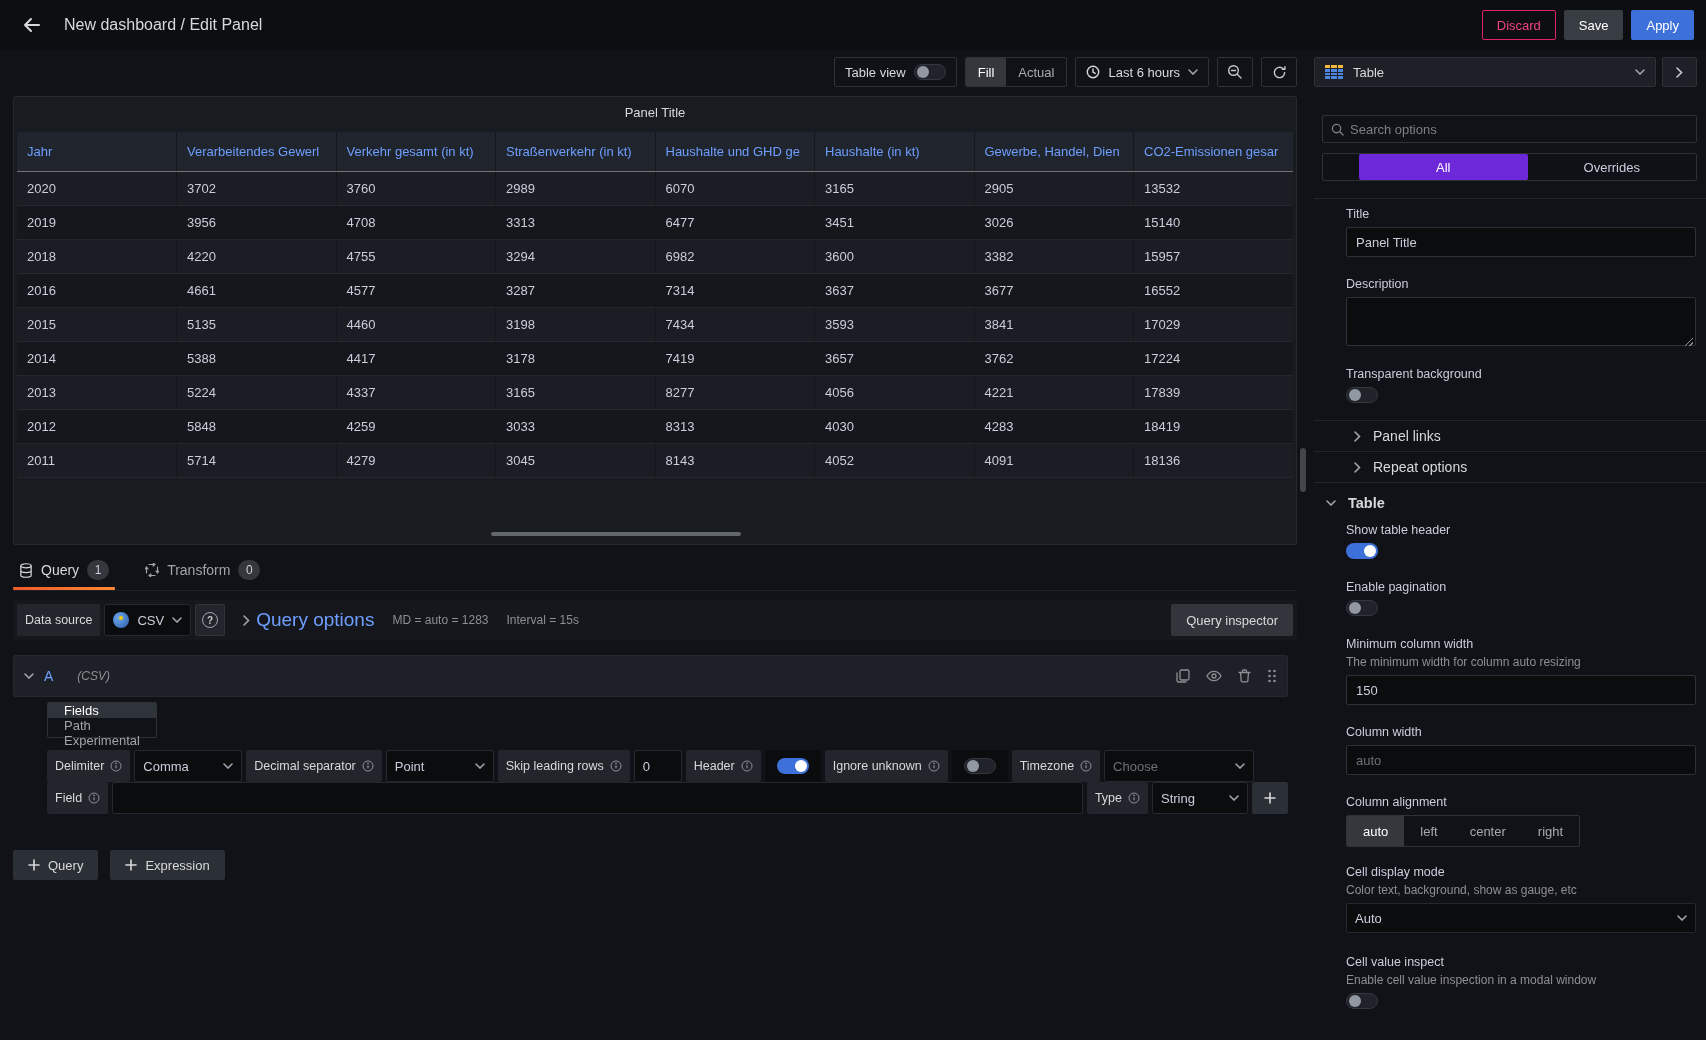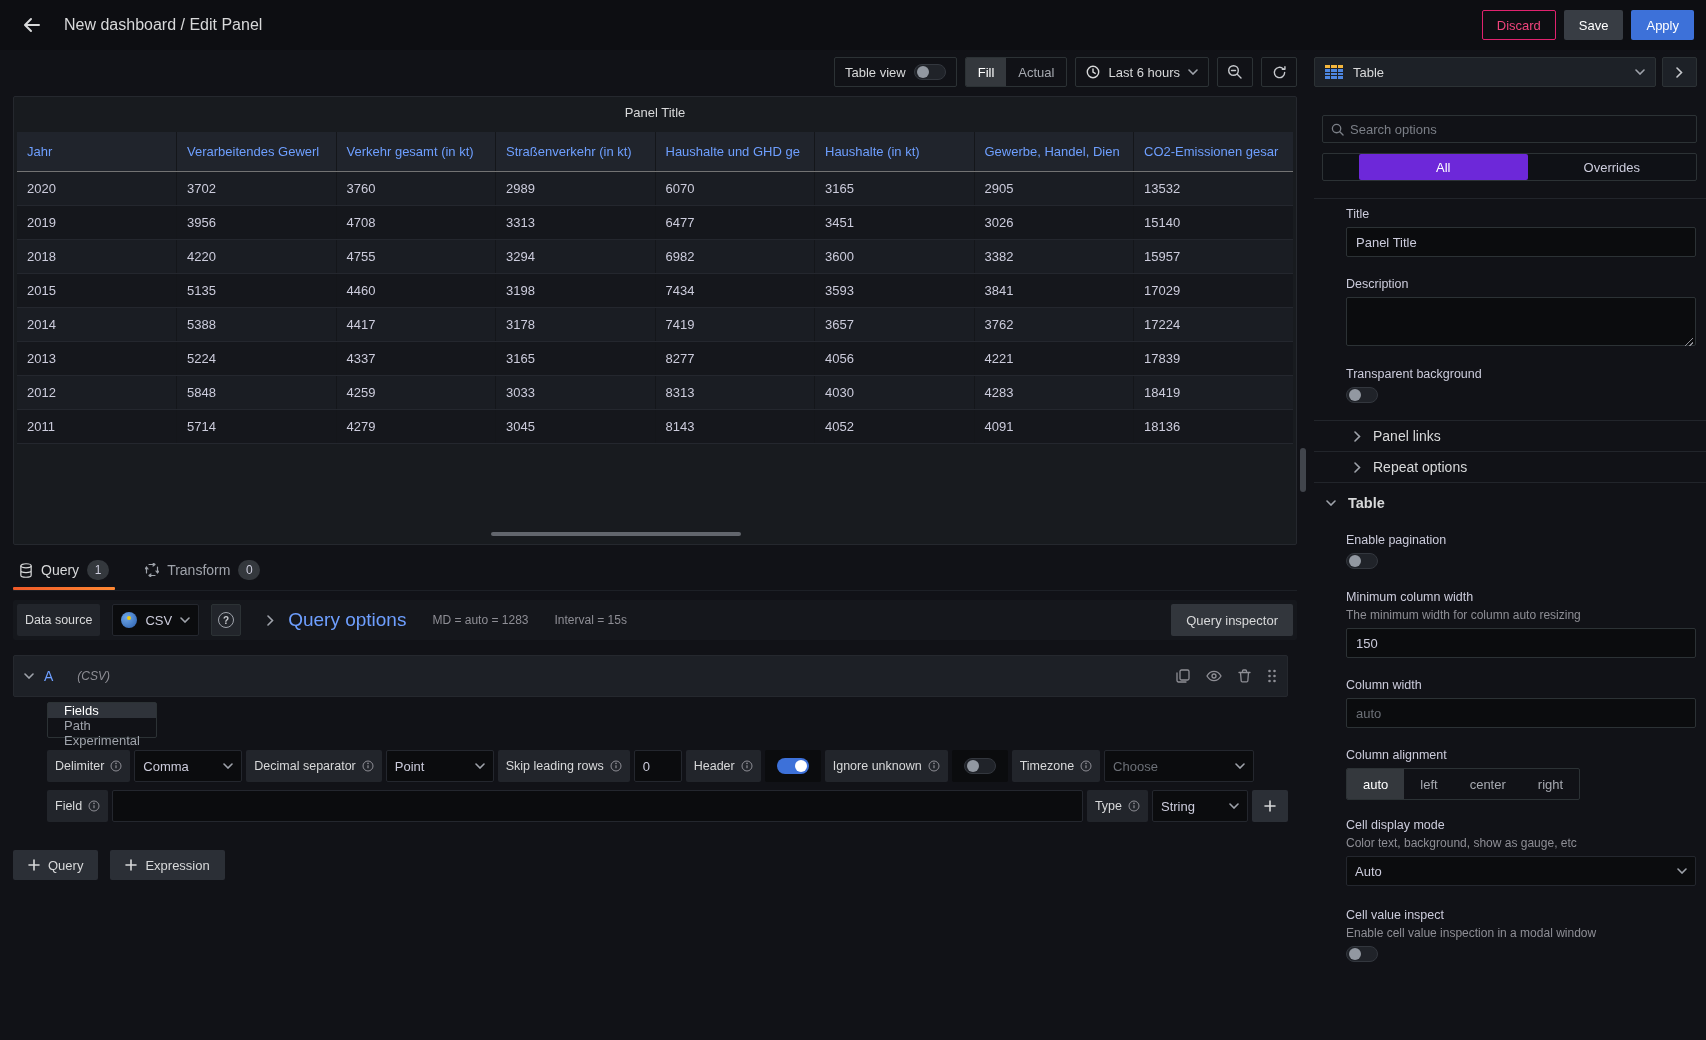--- a/index.html
+++ b/index.html
@@ -68,21 +68,21 @@
   .qtab { display:flex; align-items:center; gap:8px; position:relative; padding:0 6px; cursor:pointer; }
   .qtab .lbl { font-size:14px; font-weight:500; color:#9fa3ab; }
   .qtab.active .lbl { color:#d8d9da; }
   .qtab .under { position:absolute; left:0; right:0; bottom:0; height:3px; border-radius:1px;
     background:linear-gradient(90deg,#f05a28,#ff8833); }
   .badge { min-width:22px; height:20px; border-radius:10px; background:#34383d; color:#ccccdc;
     font-size:12px; display:inline-flex; align-items:center; justify-content:center; padding:0 7px; }
 
   
   .ds-row { position:absolute; top:550px; left:13px; right:17px; height:40px; background:#15171c; border-radius:2px;
-    display:flex; align-items:center; padding:4px; gap:12px; }
+    display:flex; align-items:center; padding:4px; gap:4px; }
   .chip { height:32px; background:#22252b; border-radius:2px; display:inline-flex; align-items:center;
     padding:0 8px; gap:6px; font-size:12.5px; font-weight:500; color:#d8d9da; white-space:nowrap; }
   .select { height:32px; background:#0b0c0e; border:1px solid #24272e; border-radius:2px;
     display:inline-flex; align-items:center; padding:0 8px; gap:8px; font-size:13px; color:#ccccdc; cursor:pointer; }
   .select .ph { color:#6c7077; }
   .csv-logo { width:16px; height:16px; border-radius:50%; background:radial-gradient(circle at 35% 35%,#6ea6e8,#2a5fae);
     position:relative; }
   .csv-logo::after { content:""; position:absolute; left:6px; top:4px; width:4px; height:4px; border-radius:50%; background:#f2cc0c; }
   .help-btn { width:30px; height:32px; background:#22252b; border:1px solid #2c3235; border-radius:2px;
     display:flex; align-items:center; justify-content:center; color:#c7c9ce; cursor:pointer; }
@@ -98,21 +98,21 @@
     display:flex; align-items:center; padding:0 10px; gap:10px; }
   .refid { color:#6e9fff; font-size:14px; font-weight:500; }
   .ds-hint { color:#8e8e95; font-style:italic; font-size:12px; margin-left:14px; }
   .head-icons { margin-left:auto; display:flex; gap:16px; align-items:center; color:#8e8e95; }
   .head-icons .hic { cursor:pointer; display:flex; }
   .editor-tabs { margin:5px 0 0 34px; display:inline-flex; border:1px solid #2c3235; border-radius:2px; height:36px;flex-direction:column; }
   .etab { display:flex; align-items:center; padding:0 16px; font-size:13px; color:#9fa3ab; cursor:pointer; }
   .etab.sel { background:#2f333a; color:#ffffff; font-weight:500; }
   .fields-row { margin-left:34px; display:flex; align-items:center; gap:4px; }
   .row1 { margin-top:12px; }
-  .row2 { margin-top:8px; margin-right:0; }
+  .row2 { margin-right:0; }
   .tinput { height:32px; background:#0b0c0e; border:1px solid #24272e; border-radius:2px; color:#ccccdc;
     font-size:13px; padding:0 8px; font-family:inherit; }
   .w-skip { width:48px; }
   .field-input { flex:1; min-width:100px; }
   .plus-btn { width:36px; height:32px; background:#2b2f36; border:none; border-radius:2px; color:#d8d9da;
     display:flex; align-items:center; justify-content:center; cursor:pointer; }
 
   .add-row { position:absolute; top:800px; left:13px; display:flex; gap:12px; }
   .btn-add { background:#2b2f36; color:#d8d9da; gap:8px; display:inline-flex; align-items:center; }
 
@@ -256,20 +256,30 @@
             </tr>
             <tr>
               <td>2018</td>
               <td>4220</td>
               <td>4755</td>
               <td>3294</td>
               <td>6982</td>
               <td>3600</td>
               <td>3382</td>
               <td>15957</td>
+            </tr>
+            <tr>
+              <td>2016</td>
+              <td>4661</td>
+              <td>4577</td>
+              <td>3287</td>
+              <td>7314</td>
+              <td>3637</td>
+              <td>3677</td>
+              <td>16552</td>
             </tr>
             <tr>
               <td>2015</td>
               <td>5135</td>
               <td>4460</td>
               <td>3198</td>
               <td>7434</td>
               <td>3593</td>
               <td>3841</td>
               <td>17029</td>
@@ -616,20 +626,24 @@
     </div>
     <div class="divider"></div>
 
     <div class="sec-head">
       <svg class="chev" width="10" height="6" viewBox="0 0 10 6">
           <path d="M1 1l4 4 4-4" stroke="currentColor" stroke-width="1.6" fill="none" stroke-linecap="round"></path>
         </svg>
       <span>Table</span>
     </div>
 
+    <div class="opt-field mt8">
+      <div class="opt-label">Show table header</div>
+      <span class="switch on"><span class="knob"></span></span>
+    </div>
 
     <div class="opt-field mt18">
       <div class="opt-label">Enable pagination</div>
       <span class="switch off"><span class="knob"></span></span>
     </div>
 
     <div class="opt-field mt18">
       <div class="opt-label">Minimum column width</div>
       <div class="opt-desc">The minimum width for column auto resizing</div>
       <input class="opt-input" value="150" style="">

